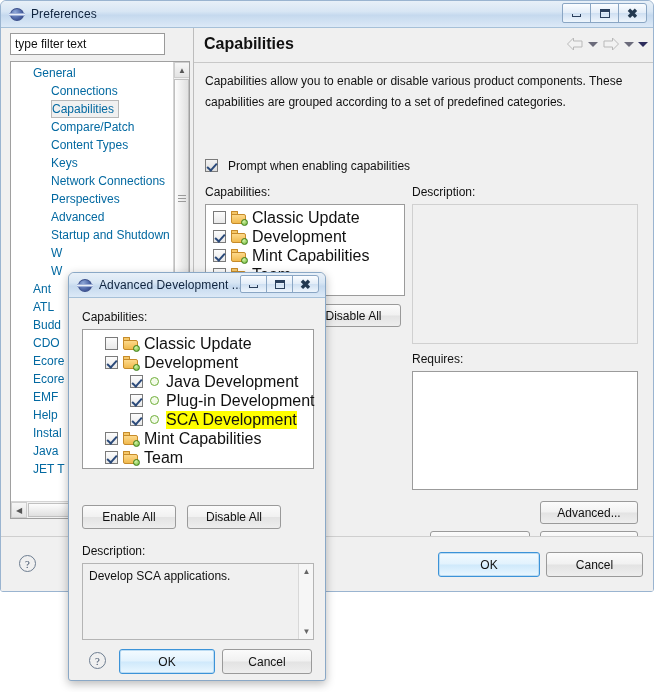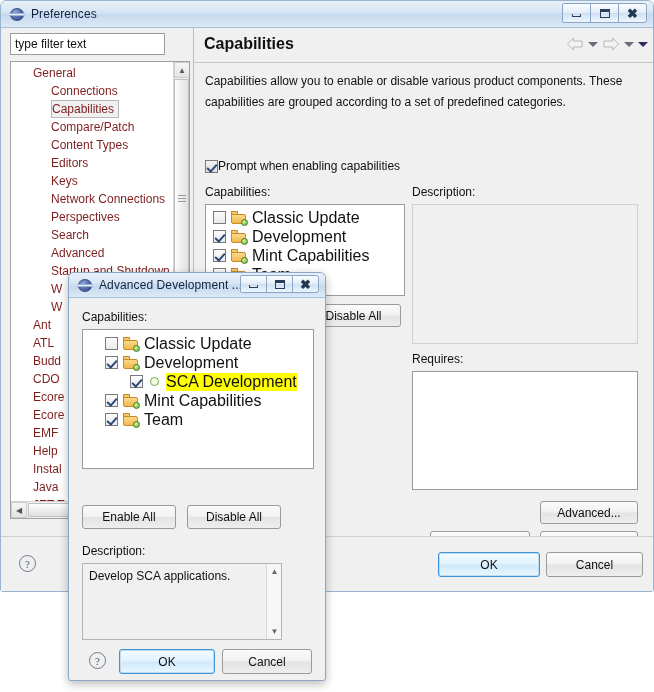--- a/index.html
+++ b/index.html
@@ -136,21 +136,21 @@
   .hthumb {
     position: absolute; left: 17px; top: 1px;
     width: 120px; height: 14px;
     background: linear-gradient(to bottom,#fdfdfd,#e0e0e0);
     border: 1px solid #c0c0c0;
   }
   .tree-items { position: absolute; left: 0; top: 2px; width: 163px; }
   .tnode {
     height: 18px; line-height: 18px;
     font-size: 12px;
-    color: #7f1d1d;
+    color: #0369a1;
     white-space: nowrap;
     padding-left: 22px;
   }
   .tnode.lvl2 { padding-left: 40px; }
   .tnode.sel  {
     background: #f0f0f0;
     border: 1px solid #b8b8b8;
     height: 18px; line-height: 16px;
     display: inline-block;
     padding-left: 0; margin-left: 40px;
@@ -184,21 +184,21 @@
   .caret.dark { border-top-color: #2d2d5c; }
 
   .pane-content { position: absolute; left: 0; top: 36px; width: 462px; }
   .desc-para {
     position: absolute; left: 11px; top: 7px;
     width: 430px;
     font-size: 12px; line-height: 21px; color: #111;
   }
   .chk-row {
     position: absolute; left: 11px; top: 95px;
-    display: flex; align-items: flex-end; gap: 0;
+    display: flex; align-items: flex-start; gap: 10px;
     font-size: 12px;
   }
   .cb {
     width: 13px; height: 13px;
     border: 1px solid #7a7a7a;
     background: linear-gradient(to bottom,#fcfcfc,#e9e9e9);
     position: relative;
     flex: 0 0 auto;
   }
   .cb.checked::after {
@@ -323,21 +323,21 @@
     padding-top: 4px;
   }
   .adv-row { height: 19px; display: flex; align-items: center; gap: 5px; padding-left: 22px; }
   .adv-row.child { padding-left: 47px; gap: 7px; }
 
   #btn-enable-all-adv  { left: 13px;  top: 207px; width: 94px; height: 24px; }
   #btn-disable-all-adv { left: 118px; top: 207px; width: 94px; height: 24px; }
 
   .adv-desc-box {
     position: absolute; left: 13px; top: 265px;
-    width: 200px; height: 77px;
+    width: 232px; height: 77px;
     background: #f0f0f0; border: 1px solid #b4b4b4;
   }
   .adv-desc-text { position: absolute; left: 6px; top: 5px; font-size: 12px; color: #111; }
   .adv-desc-sb {
     position: absolute; right: 0; top: 0; width: 15px; height: 75px;
     background: #f6f6f6; border-left: 1px solid #d8d8d8;
   }
   .adv-desc-sb .a { width: 15px; height: 15px; display:flex; align-items:center; justify-content:center; font-size:8px; color:#666; }
   .adv-desc-sb .a.bot { position: absolute; bottom: 0; }
 
@@ -395,25 +395,23 @@
 
     <div class="left-col">
       <input class="filter-input" type="text" value="type filter text" style="">
       <div class="tree-box">
         <div class="tree-items">
           <div class="tnode">General</div>
           <div class="tnode lvl2">Connections</div>
           <div><span class="tnode sel">Capabilities</span></div>
           <div class="tnode lvl2">Compare/Patch</div>
           <div class="tnode lvl2">Content Types</div>
-          <div class="tnode lvl2">Editors</div>
           <div class="tnode lvl2">Keys</div>
           <div class="tnode lvl2">Network Connections</div>
           <div class="tnode lvl2">Perspectives</div>
-          <div class="tnode lvl2">Search</div>
           <div class="tnode lvl2">Advanced</div>
           <div class="tnode lvl2">Startup and Shutdown</div>
           <div class="tnode lvl2">W</div>
           <div class="tnode lvl2">W</div>
           <div class="tnode">Ant</div>
           <div class="tnode">ATL</div>
           <div class="tnode">Budd</div>
           <div class="tnode">CDO</div>
           <div class="tnode">Ecore</div>
           <div class="tnode">Ecore</div>
@@ -569,20 +567,30 @@
         <span class="folder-icon">
             <span class="ftab"></span>
             <span class="fbody"></span>
             <span class="badge"></span>
           </span>
         <span class="cap-label">Development</span>
       </div>
       <div class="adv-row child">
         <span class="cb checked"></span>
         <span class="dot-icon"></span>
+        <span class="cap-label">Java Development</span>
+      </div>
+      <div class="adv-row child">
+        <span class="cb checked"></span>
+        <span class="dot-icon"></span>
+        <span class="cap-label">Plug-in Development</span>
+      </div>
+      <div class="adv-row child">
+        <span class="cb checked"></span>
+        <span class="dot-icon"></span>
         <span class="cap-label hl">SCA Development</span>
       </div>
       <div class="adv-row">
         <span class="cb checked"></span>
         <span class="folder-icon">
             <span class="ftab"></span>
             <span class="fbody"></span>
             <span class="badge"></span>
           </span>
         <span class="cap-label">Mint Capabilities</span>

